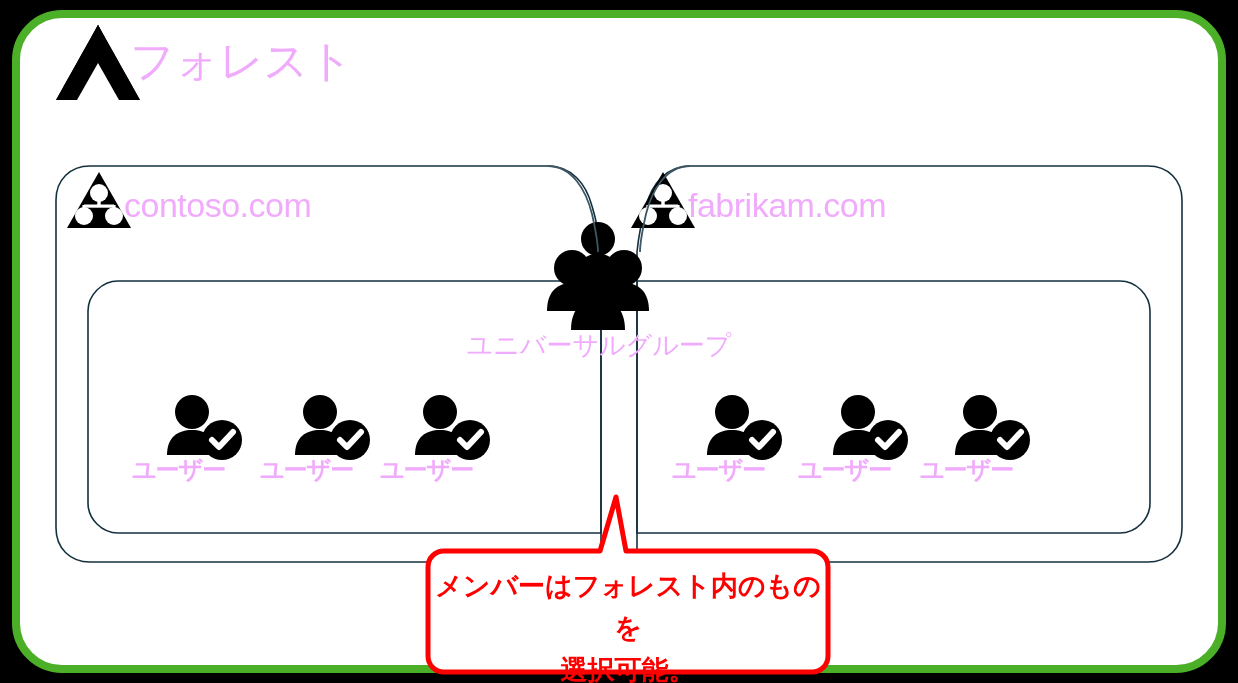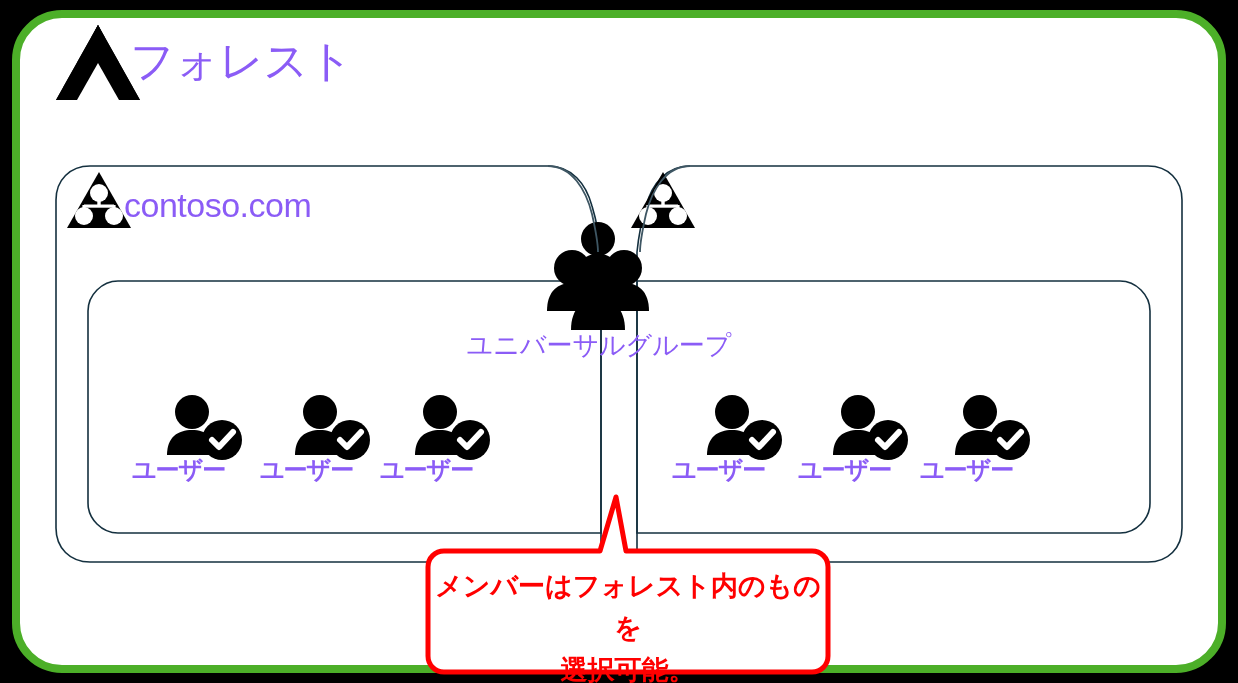--- a/index.html
+++ b/index.html
@@ -26,21 +26,21 @@
     left: 0;
     top: 0;
     width: 1238px;
     height: 683px;
   }
 
   
   .lbl {
     position: absolute;
     white-space: nowrap;
-    color: #8b5cf6;
+    color: #f0abfc;
     line-height: 1;
   }
 
   .forest-title {
     left: 130px;
     top: 39px;
     font-size: 44px;
     font-weight: 400;
     letter-spacing: -0.5px;
   }
@@ -244,20 +244,21 @@
                L 428 567
                C 428 558 435 551 444 551 Z"></path>
     </g>
 
   </svg>
 
   <div class="lbl forest-title">フォレスト</div>
 
   <div class="lbl domain-title contoso">contoso.com</div>
 
+  <div class="lbl domain-title fabrikam">fabrikam.com</div>
 
   <div class="lbl group-label">
     <span class="gl-inner">ユニバーサルグループ</span>
   </div>
 
   <div class="lbl user-label" style="left:132px; top:458px;">ユーザー</div>
   <div class="lbl user-label" style="left:260px; top:458px;">ユーザー</div>
   <div class="lbl user-label" style="left:380px; top:458px;">ユーザー</div>
 
   <div class="lbl user-label" style="left:672px; top:458px;">ユーザー</div>

